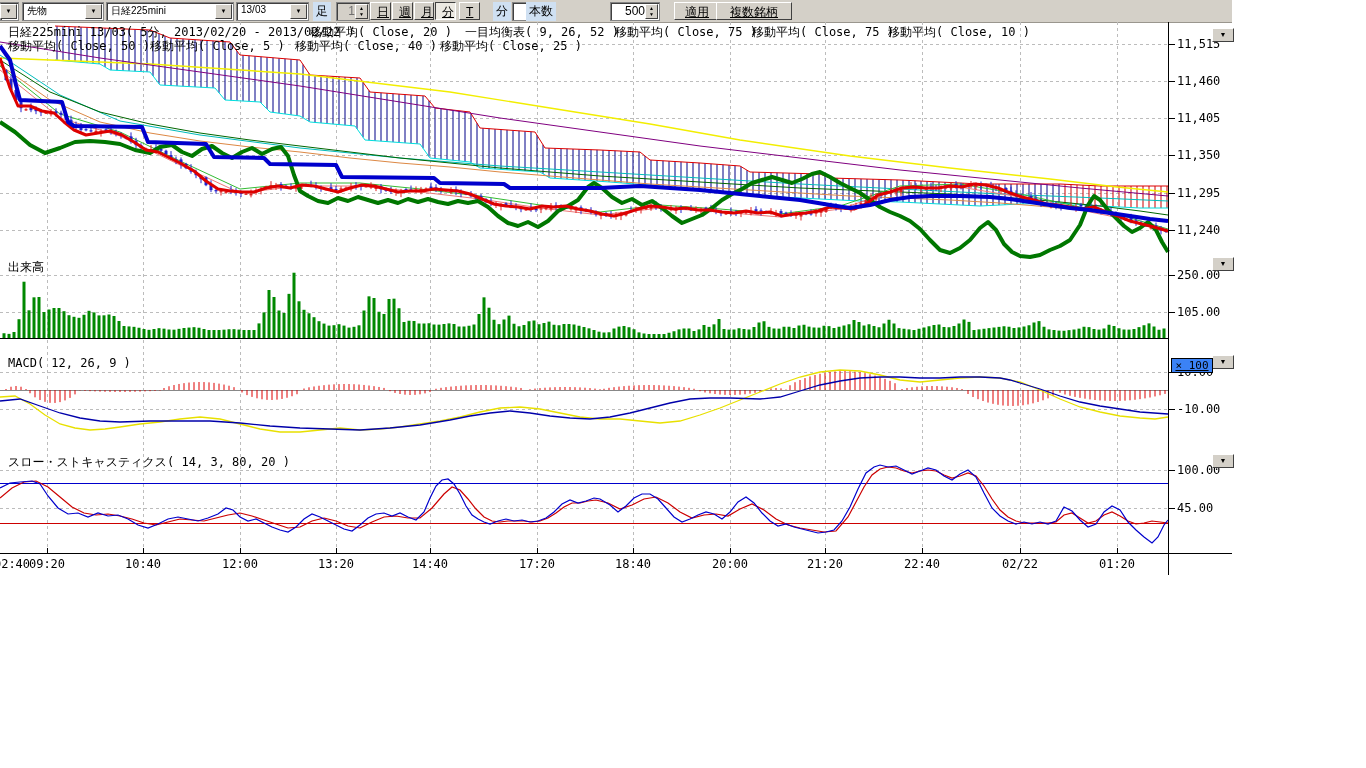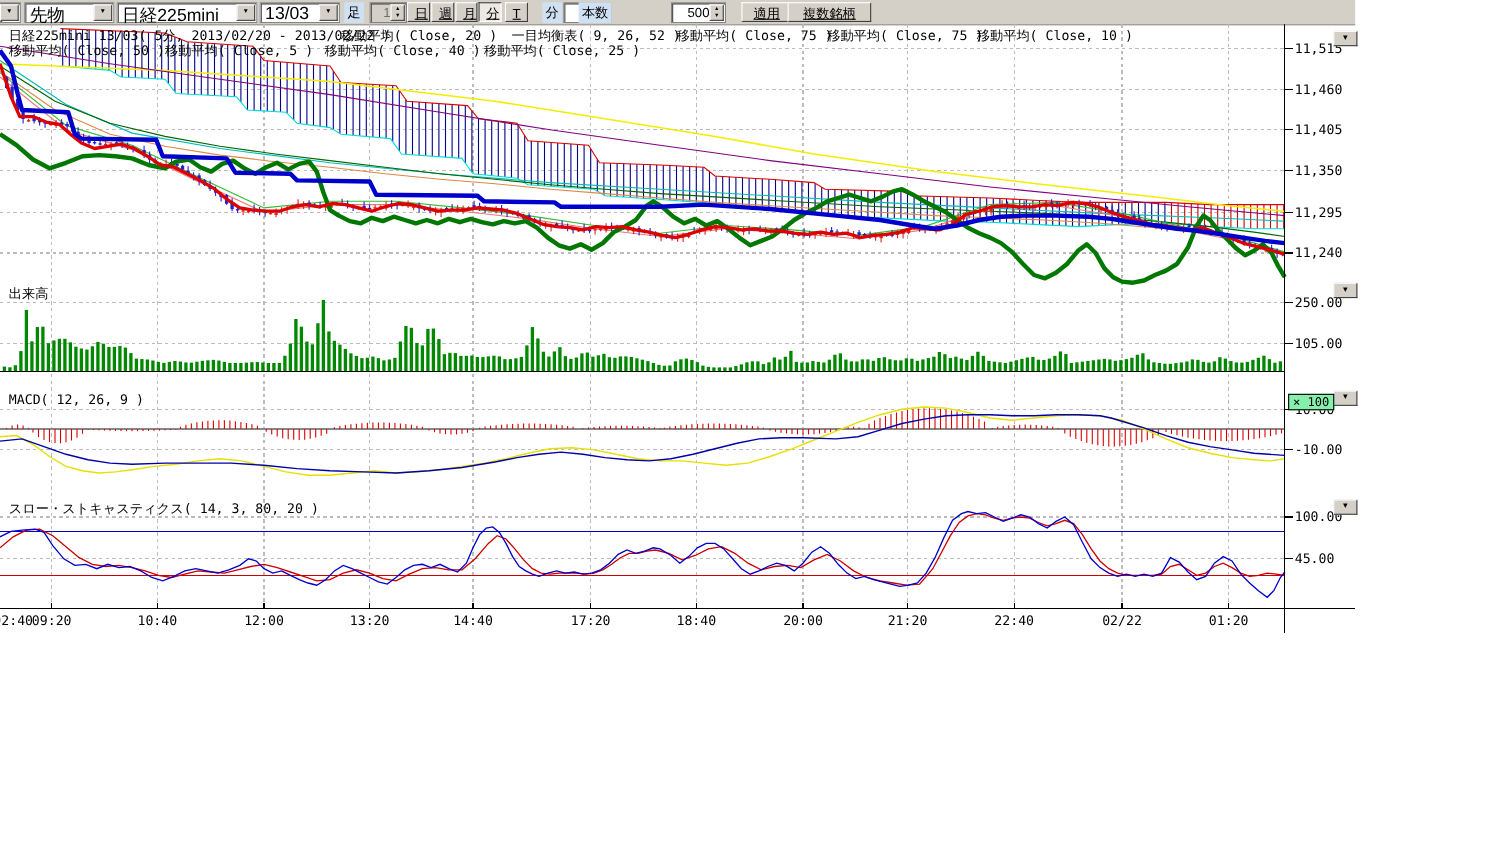--- a/index.html
+++ b/index.html
@@ -1,36 +1,36 @@
 <!DOCTYPE html>
 <html><head>
 <meta charset="utf-8">
 <style>
   html,body{margin:0;padding:0;background:#ffffff;}
   body{font-family:"Liberation Sans",sans-serif;width:1366px;height:768px;position:relative;overflow:hidden;}
   .app{position:absolute;left:0;top:0;width:1366px;height:768px;background:#fff;}
   
   .toolbar{position:absolute;left:0;top:0;width:1232px;height:22px;background:#d4d0c8;border-bottom:1px solid #9a968e;}
   .combo{position:absolute;top:2px;height:17px;background:#fff;border:1px solid #848484;box-shadow:inset 1px 1px 0 #404040;}
-  .combo .ctext{position:absolute;left:4px;top:1px;font-size:16px;color:#000;white-space:nowrap;}
+  .combo .ctext{position:absolute;left:4px;top:1px;font-size:10px;color:#000;white-space:nowrap;}
   .cbtn{position:absolute;right:1px;top:1px;width:15px;height:13px;background:#d4d0c8;border:1px solid;border-color:#ffffff #404040 #404040 #ffffff;color:#000;font-size:6px;line-height:13px;text-align:center;}
   .tb-label{position:absolute;top:3px;font-size:12px;color:#000;white-space:nowrap;}
   .tb-label.hl{background:#cfe0f2;padding:1px 3px;top:2px;}
   .spin{position:absolute;top:2px;height:17px;background:#fff;border:1px solid #848484;box-shadow:inset 1px 1px 0 #404040;}
   .spin.disabled{background:#d4d0c8;}
   .spin .sval{position:absolute;right:14px;top:1px;font-size:12px;color:#000;}
   .spin.disabled .sval{color:#6e6e6e;}
   .spinbtn{position:absolute;right:1px;top:1px;width:11px;height:13px;background:#d4d0c8;border:1px solid;border-color:#ffffff #404040 #404040 #ffffff;font-size:5px;line-height:6px;text-align:center;color:#000;}
   .tb-btn{position:absolute;top:2px;height:18px;background:#d4d0c8;border:1px solid;border-color:#ffffff #404040 #404040 #ffffff;font-size:12px;text-align:center;color:#000;text-decoration:underline;line-height:16px;cursor:default;}
   .tb-btn.active{border-color:#404040 #ffffff #ffffff #404040;background:#ece9e2;}
   
   #chart-wrap{position:absolute;left:0;top:22px;width:1240px;height:560px;}
   svg text{font-family:"DejaVu Sans Mono","Liberation Mono",monospace;}
   .pane-dd{position:absolute;width:20px;height:12px;background:#d4d0c8;border:1px solid;border-color:#ffffff #404040 #404040 #ffffff;font-size:7px;line-height:11px;text-align:center;color:#000;}
-  .mult-box{position:absolute;left:1171px;top:336px;width:40px;height:13px;border:1px solid #000;background:#86efac;font-size:11px;line-height:13px;text-align:center;font-family:"DejaVu Sans Mono",monospace;}
+  .mult-box{position:absolute;left:1171px;top:336px;width:40px;height:13px;border:1px solid #000;background:#3b82f6;font-size:11px;line-height:13px;text-align:center;font-family:"DejaVu Sans Mono",monospace;text-decoration:underline;}
 </style>
 </head>
 <body>
 
 <div class="app">
 
   <div class="toolbar">
     <div class="combo" style="left:0;width:17px">
       <span class="cbtn">▼</span>
     </div>

